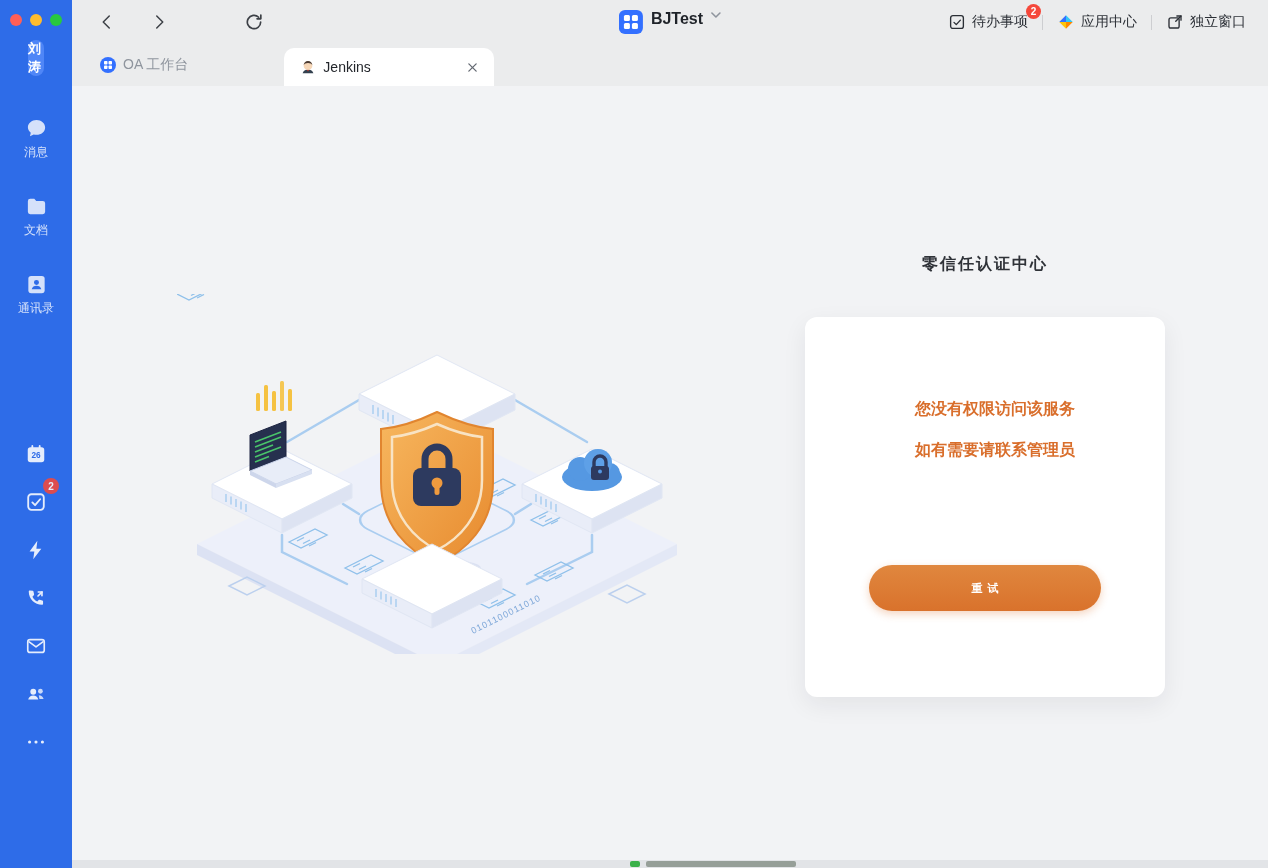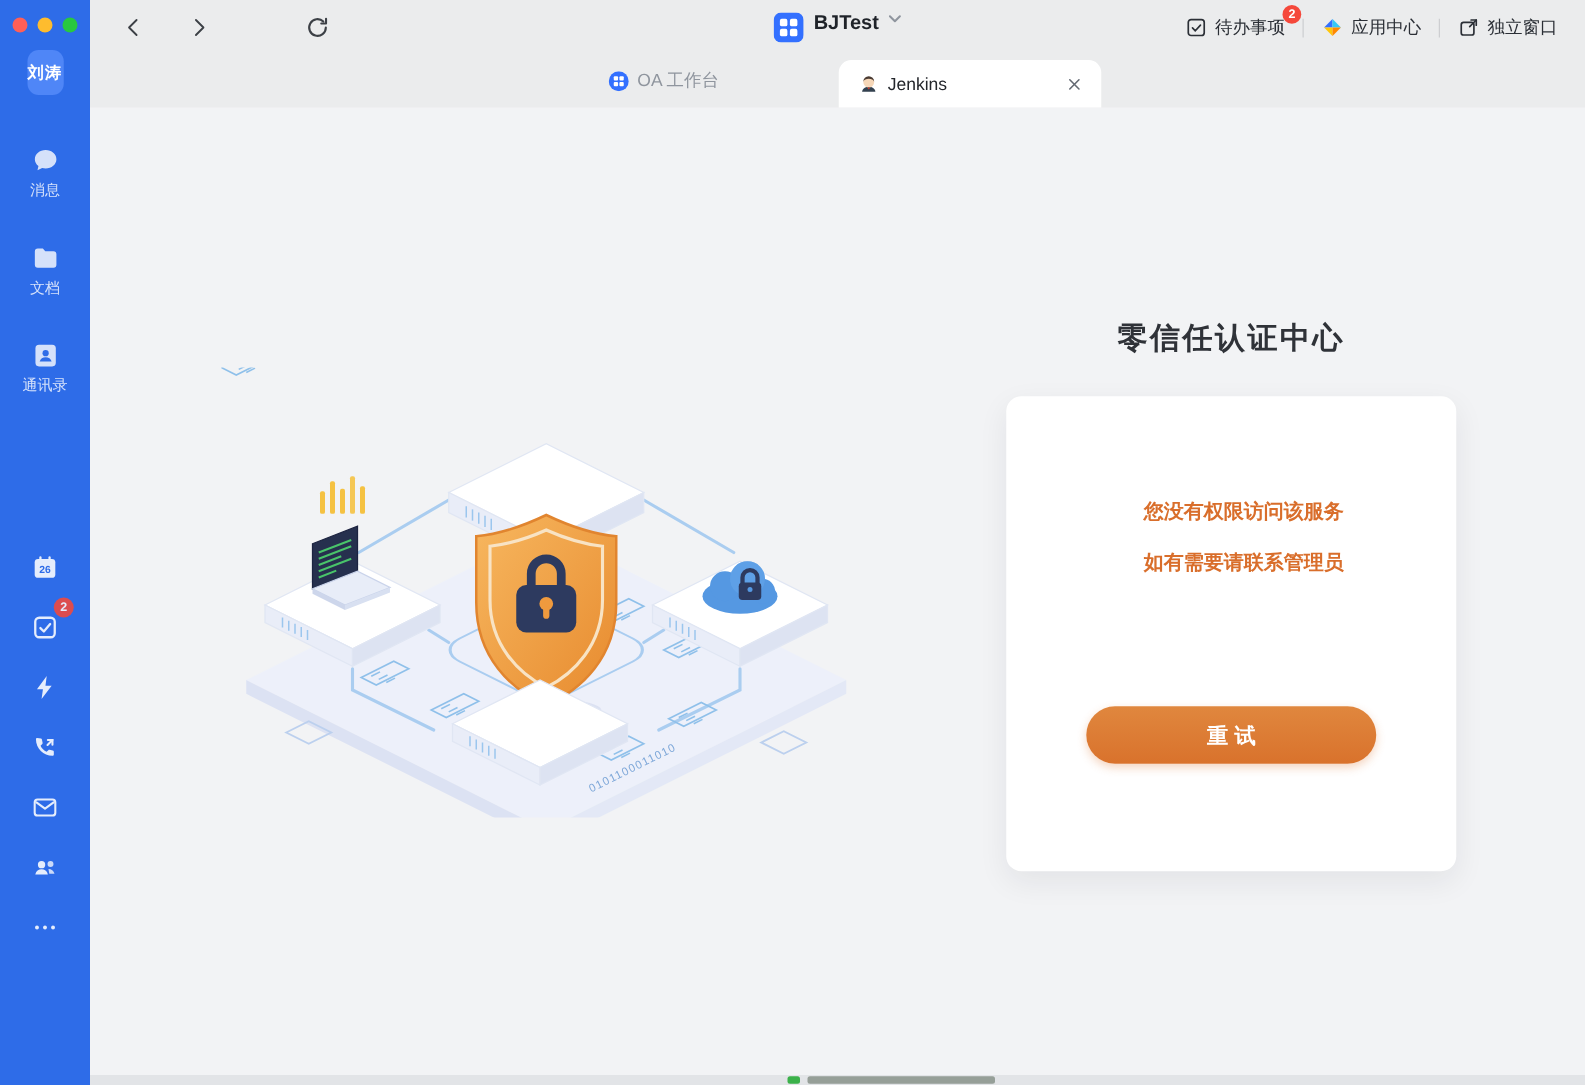--- a/index.html
+++ b/index.html
@@ -8,21 +8,21 @@
     position:relative; width:1268px; height:868px; overflow:hidden;
     background:#f2f3f5; font-family:"Liberation Sans", sans-serif;
     -webkit-font-smoothing:antialiased;
   }
   
   .sidebar{ position:absolute; left:0; top:0; bottom:0; width:72px;
     background:#2E6CE8; z-index:6; display:flex; flex-direction:column; align-items:center;}
   .traffic{ position:absolute; top:14px; left:10px; display:flex; gap:8px;}
   .dot{ width:12px; height:12px; border-radius:50%; cursor:pointer;}
   .dot.red{background:#ff5f57}.dot.yellow{background:#febc2e}.dot.green{background:#28c840}
-  .avatar{ margin-top:40px; width:29px; height:36px; border-radius:9px; background:#4f86f7;
+  .avatar{ margin-top:40px; width:16px; height:36px; border-radius:9px; background:#4f86f7;
     color:#fff; font-size:13px; font-weight:700; display:flex; align-items:center;
     justify-content:center; letter-spacing:1px; cursor:pointer;}
   .nav{ margin-top:24px; display:flex; flex-direction:column;}
   .nav-item{ width:64px; height:78px; display:flex; flex-direction:column; align-items:center;
     justify-content:center; gap:4px; color:#fff; opacity:.8; cursor:pointer;}
   .nav-item.active{ opacity:1;}
   .nav-item.active .nav-label{ font-weight:700;}
   .nav-icon svg{ width:23px; height:23px; display:block;}
   .nav-label{ font-size:12px;}
   .tools{ margin-top:96px; display:flex; flex-direction:column; align-items:flex-start;}
@@ -44,39 +44,39 @@
   .topbar-right{ margin-left:auto; display:flex; align-items:center; gap:14px;
     color:#2b2f36; font-size:14px;}
   .tb-action{ position:relative; display:flex; align-items:center; gap:6px; cursor:pointer;}
   .tb-action svg{ display:block;}
   .tb-badge{ position:absolute; top:-9px; right:-13px; min-width:15px; height:15px;
     border-radius:8px; background:#F5483B; color:#fff; font-size:10px; font-weight:700;
     display:flex; align-items:center; justify-content:center; padding:0 4px;}
   .vdiv{ width:1px; height:15px; background:#cdced1;}
   
   .tabstrip{ position:absolute; left:72px; top:44px; right:0; height:42px; background:#ebeced;
-    display:flex; align-items:flex-end; padding-left:28px; z-index:4;justify-content:center;}
+    display:flex; align-items:flex-end; padding-left:28px; z-index:4;}
   .tab{ display:flex; align-items:center; gap:7px; font-size:14px;}
   .tab.inactive{ height:42px; color:#8f959e; cursor:pointer;}
   .tab.active{ margin-left:96px; width:210px; height:38px; background:#fff;
     border-radius:10px 10px 0 0; padding:0 12px 0 16px; color:#23262b; cursor:default;margin-top:31px;}
   .tab-close{ margin-left:auto; display:flex; padding:4px; cursor:pointer; border-radius:4px;}
   
   .content{ position:absolute; left:72px; top:86px; right:0; bottom:0; background:#f2f3f5;}
   .illustration{ position:absolute; left:105px; top:208px; width:520px; height:360px;}
   .auth-title{ position:absolute; left:733px; top:168px; width:360px; text-align:center;
-    font-size:24px; font-weight:700; color:#2f3238; letter-spacing:2px;}
+    font-size:16px; font-weight:700; color:#2f3238; letter-spacing:2px;}
   .auth-card{ position:absolute; left:733px; top:231px; width:360px; height:380px;
     background:#fff; border-radius:12px; box-shadow:0 8px 24px rgba(31,35,41,.07);}
   .msg{ position:absolute; left:0; width:100%; text-align:center; color:#D96E2B;
     font-size:16px; font-weight:700;padding-left:20px;}
   .msg1{ top:82px;} .msg2{ top:123px;}
   .retry{ position:absolute; left:50%; transform:translateX(-50%); top:248px; width:232px;
     height:46px; border:none; border-radius:23px;
-    background:linear-gradient(180deg,#e0873e,#d9722c); color:#fff; font-size:17px;
+    background:linear-gradient(180deg,#e0873e,#d9722c); color:#fff; font-size:11px;
     font-weight:700; letter-spacing:5px; padding-left:5px; cursor:pointer;
     font-family:inherit; box-shadow:0 3px 8px rgba(217,114,44,.3);}
   
   .bg-sliver{ position:absolute; left:0; right:0; bottom:0; height:8px; background:#e2e4e7;}
   .sliver-green{ position:absolute; left:558px; bottom:1px; width:10px; height:6px;
     background:#3bb14a; border-radius:2px;}
   .sliver-text{ position:absolute; left:574px; bottom:1px; width:150px; height:6px;
     background:#6d7a6d; border-radius:2px; opacity:.65;}
 </style>
 </head>

